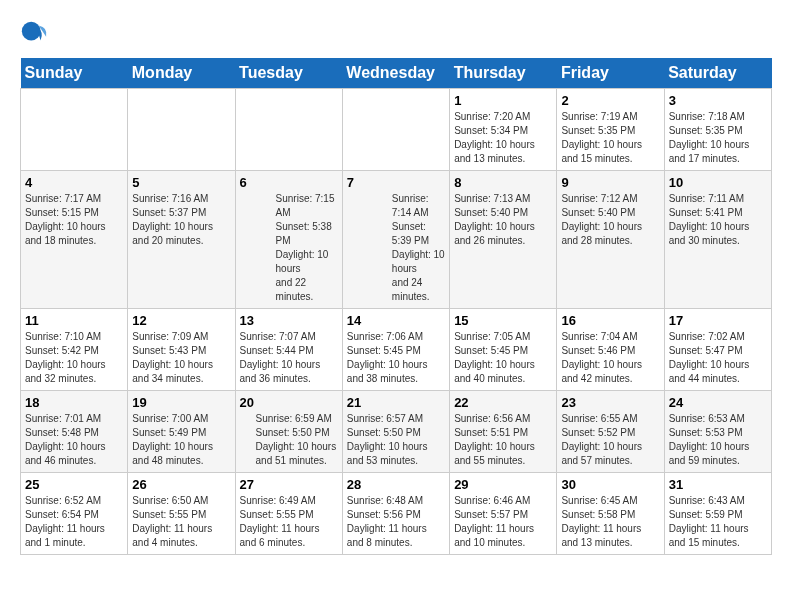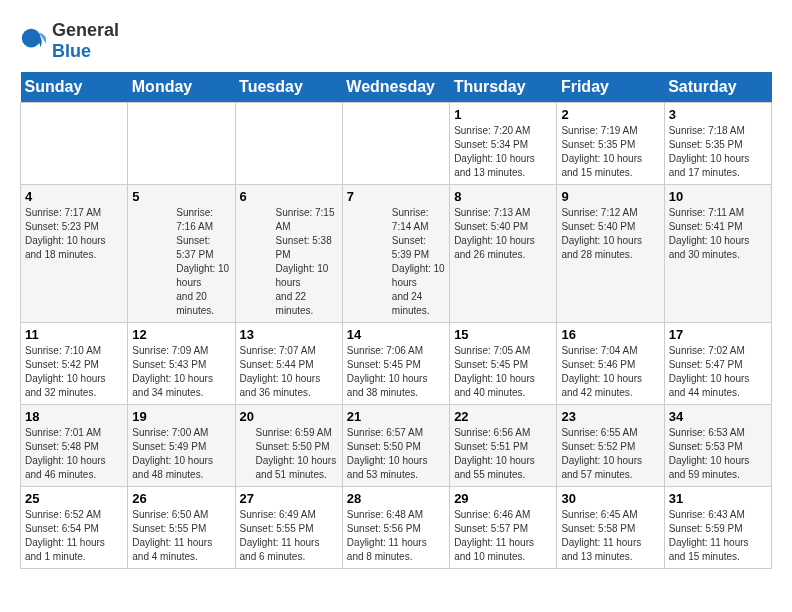--- a/index.html
+++ b/index.html
@@ -81,24 +81,20 @@
 </head>
 <body>
 
 <div class="header">
   <div class="logo">
     <svg class="logo-icon" viewBox="0 0 30 30" xmlns="http://www.w3.org/2000/svg">
       <circle cx="12" cy="12" r="10" fill="#1a6dbb"></circle>
       <path d="M18 8 Q26 12 22 22" fill="#1a6dbb" stroke="none"></path>
       <path d="M20 6 Q30 8 28 18" fill="#5ba3e0" stroke="none"></path>
     </svg>
-    <div>
-      <span style="font-size:18px;font-weight:bold;color:#333;">General</span><br>
-      <span style="font-size:18px;font-weight:bold;color:#1a6dbb;">Blue</span>
-    </div>
   </div>
   <div class="title-section">
     <div class="main-title"></div>
     <div class="subtitle"></div>
   </div>
 </div>
 
 <table>
   <thead>
     <tr class="header-row">
@@ -136,27 +132,27 @@
           <div class="day-info" style="white-space: pre-line;">Sunrise: 7:18 AM
 Sunset: 5:35 PM
 Daylight: 10 hours
 and 17 minutes.</div>
         </td>
       </tr>
       <tr>
         <td>
           <div class="day-number">4</div>
           <div class="day-info" style="white-space: pre-line;">Sunrise: 7:17 AM
-Sunset: 5:23 PM
+Sunset: 5:15 PM
 Daylight: 10 hours
 and 18 minutes.</div>
         </td>
         <td>
           <div class="day-number">5</div>
-          <div class="day-info" style="white-space: pre-line; margin-left: 44px;">Sunrise: 7:16 AM
+          <div class="day-info" style="white-space: pre-line;">Sunrise: 7:16 AM
 Sunset: 5:37 PM
 Daylight: 10 hours
 and 20 minutes.</div>
         </td>
         <td>
           <div class="day-number">6</div>
           <div class="day-info" style="white-space: pre-line; margin-left: 36px;">Sunrise: 7:15 AM
 Sunset: 5:38 PM
 Daylight: 10 hours
 and 22 minutes.</div>
@@ -278,21 +274,21 @@
 and 55 minutes.</div>
         </td>
         <td>
           <div class="day-number">23</div>
           <div class="day-info" style="white-space: pre-line;">Sunrise: 6:55 AM
 Sunset: 5:52 PM
 Daylight: 10 hours
 and 57 minutes.</div>
         </td>
         <td>
-          <div class="day-number">34</div>
+          <div class="day-number">24</div>
           <div class="day-info" style="white-space: pre-line;">Sunrise: 6:53 AM
 Sunset: 5:53 PM
 Daylight: 10 hours
 and 59 minutes.</div>
         </td>
       </tr>
       <tr>
         <td>
           <div class="day-number">25</div>
           <div class="day-info" style="white-space: pre-line;">Sunrise: 6:52 AM

